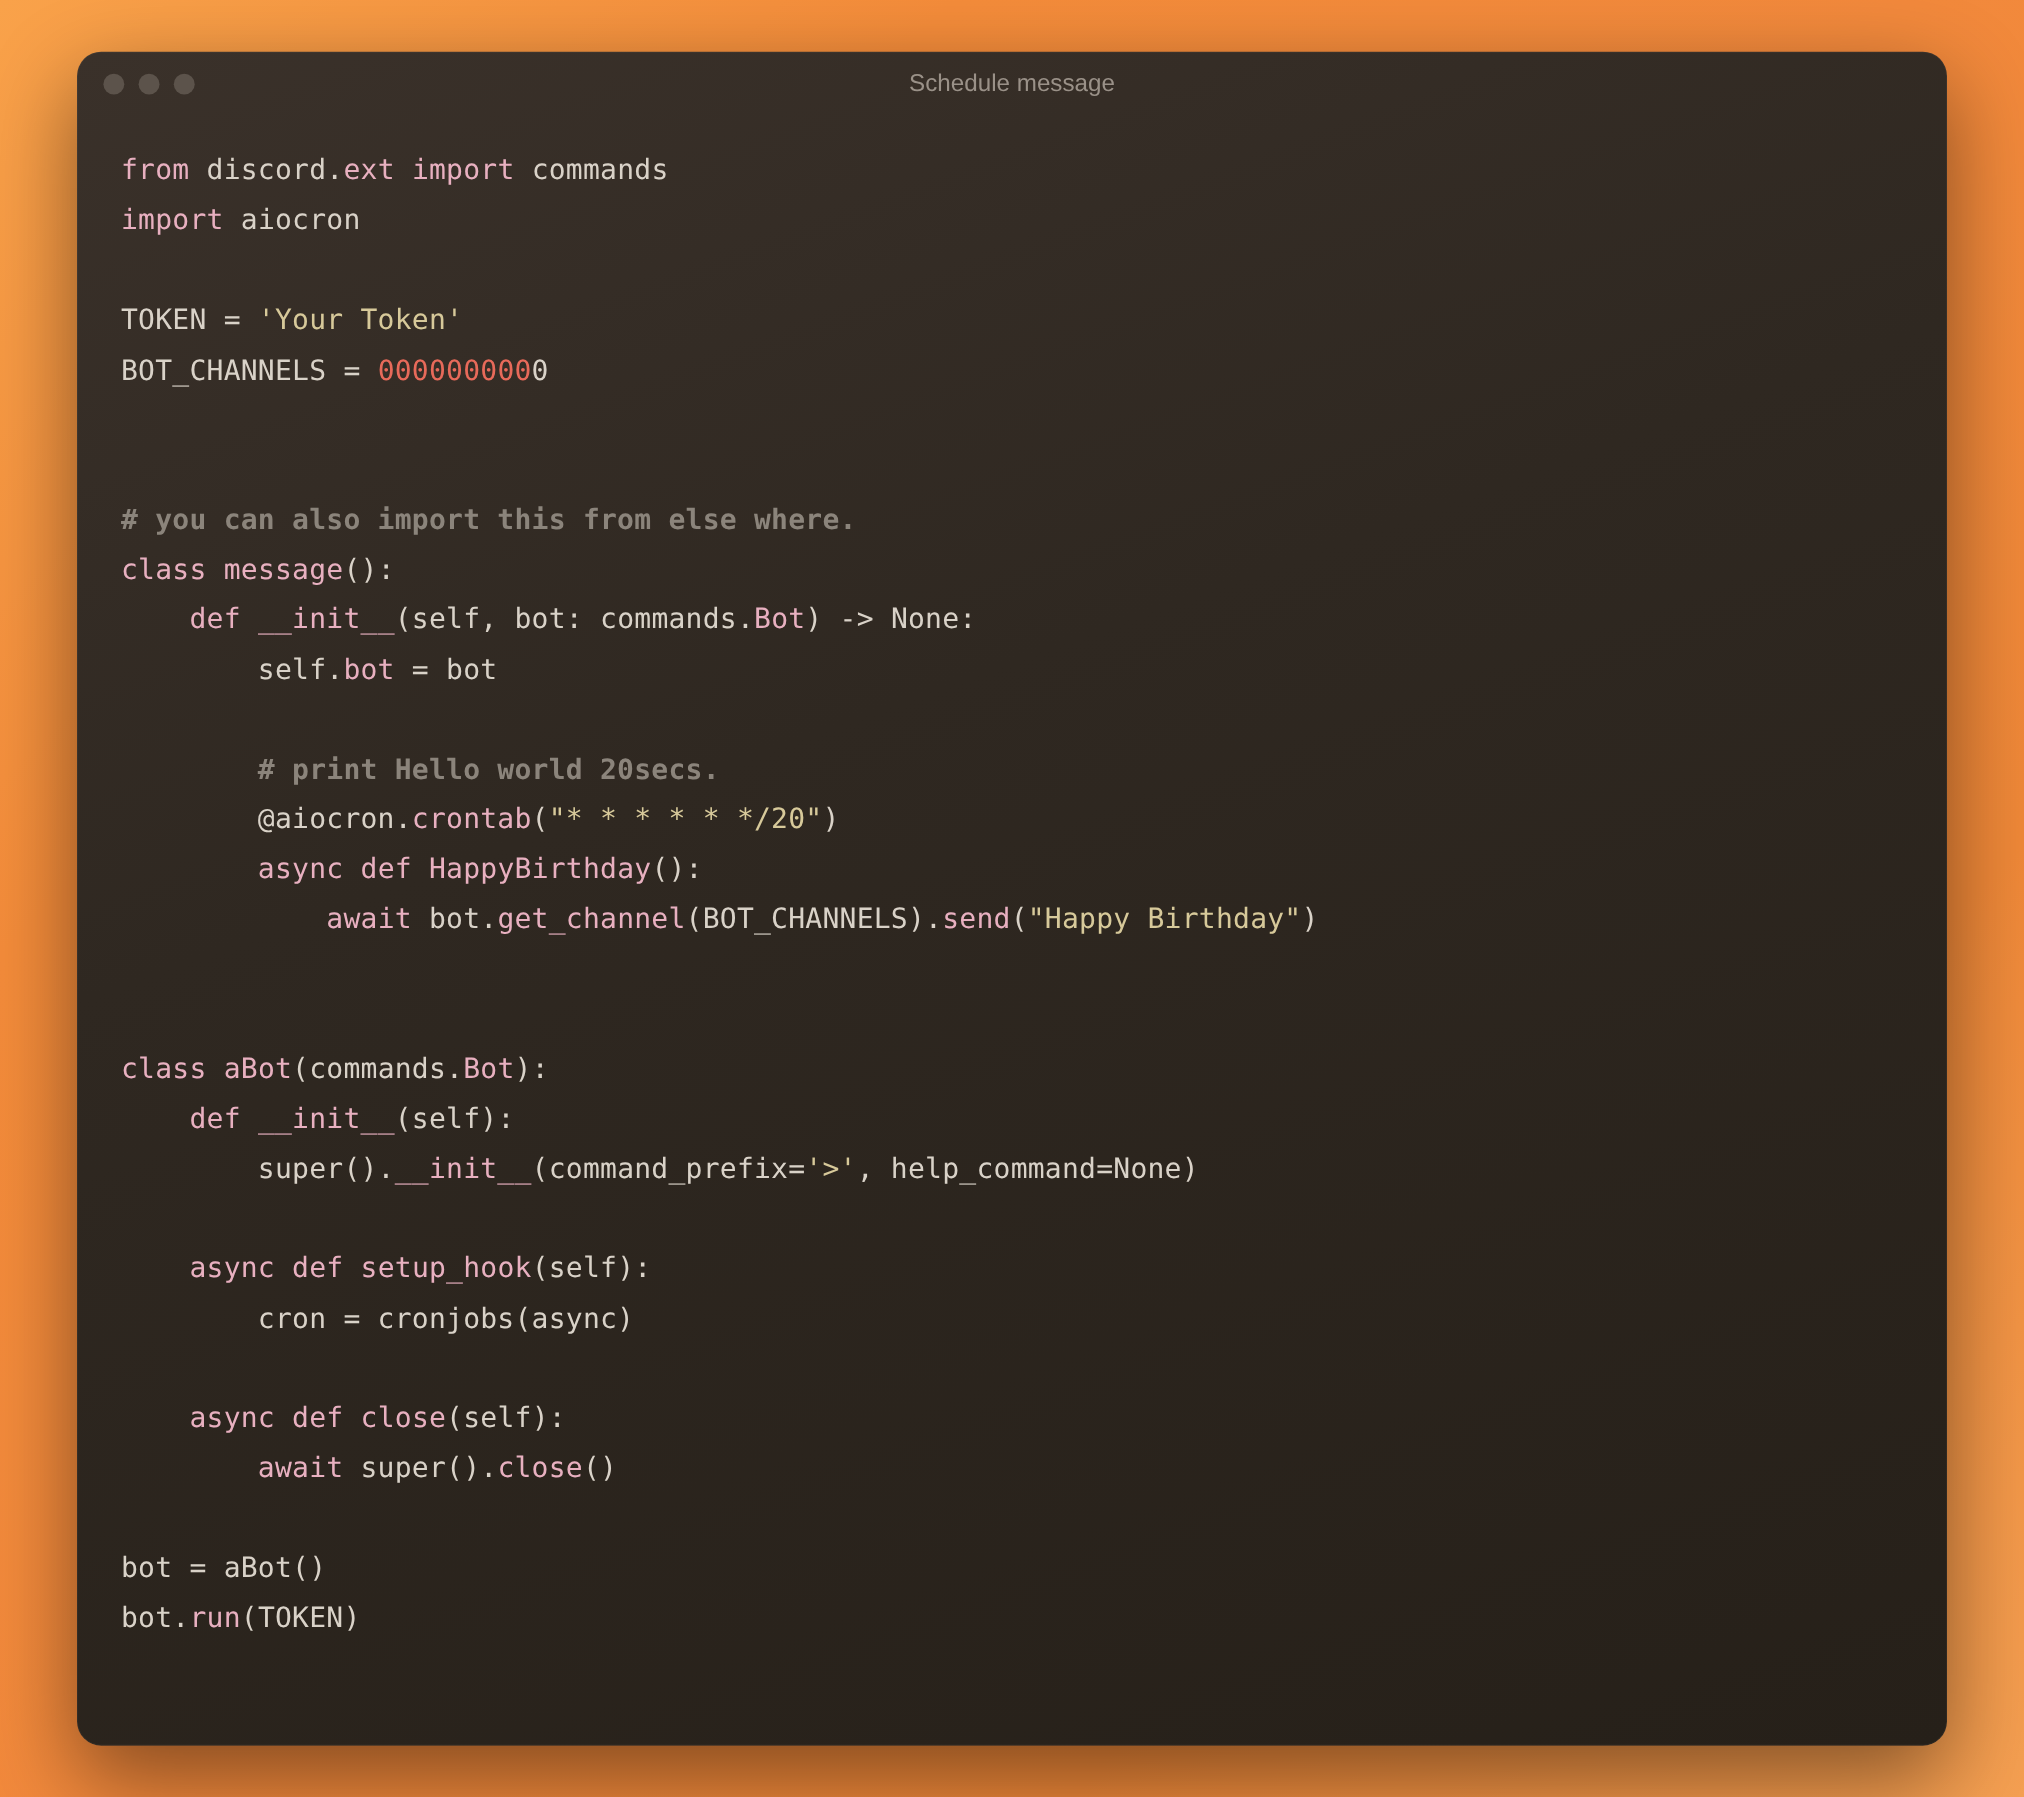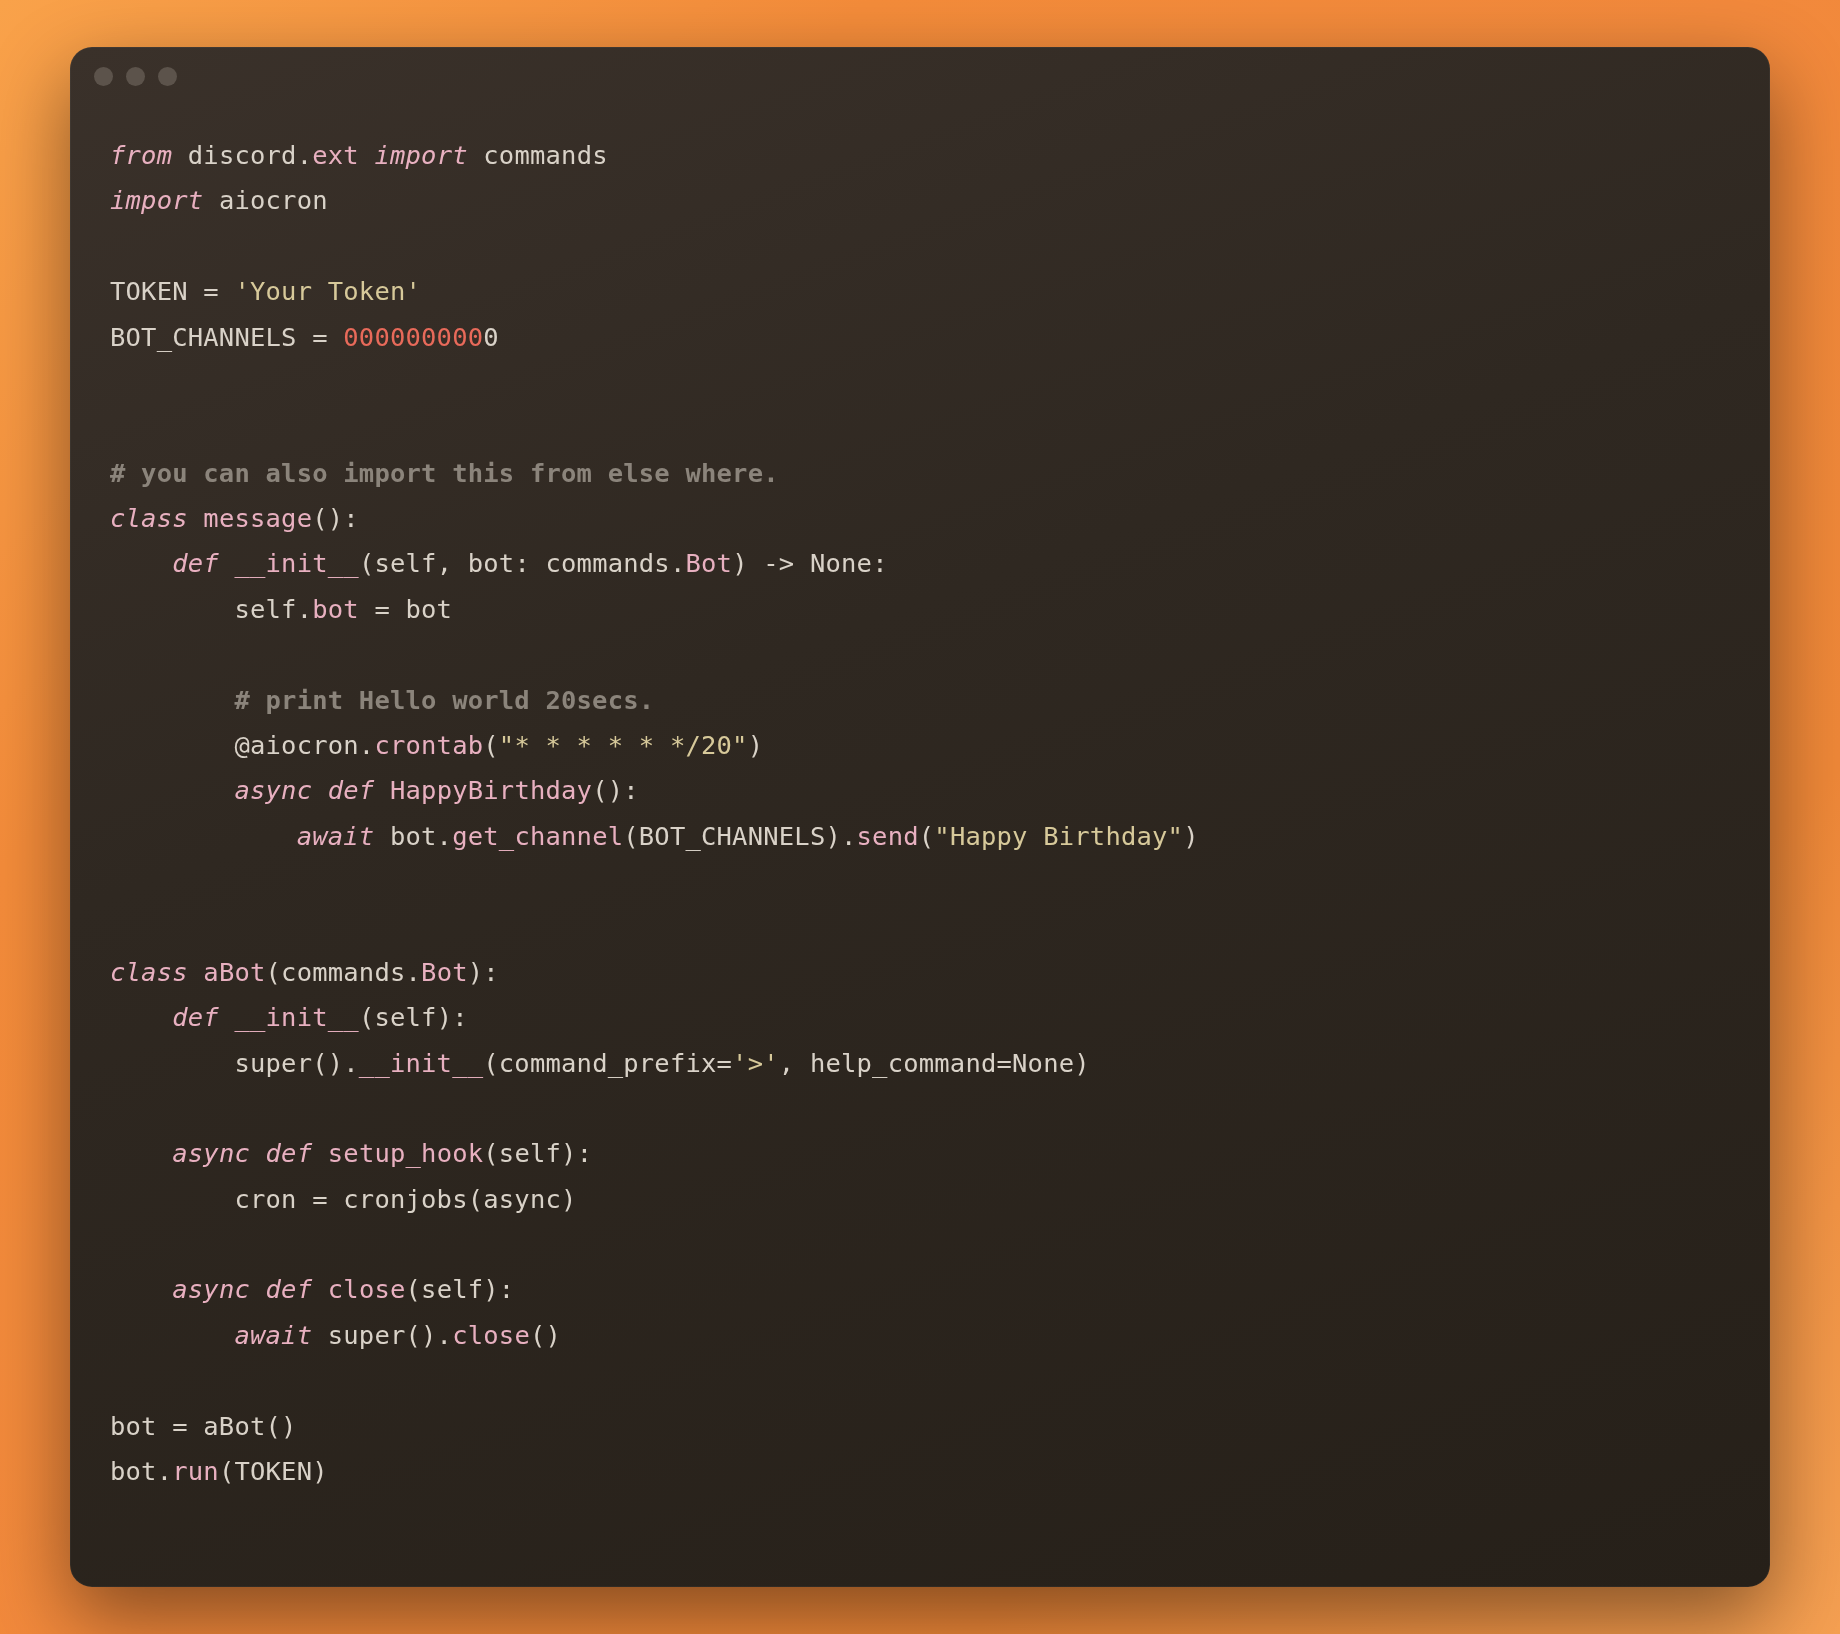--- a/index.html
+++ b/index.html
@@ -52,40 +52,41 @@
   }
   .code {
     padding: 28px 40px 40px 40px;
     font-size: 25.5px;
     line-height: 1.78;
     white-space: pre;
     color: #d9d2c8;
     font-weight: 400;
     letter-spacing: 0.2px;
   }
-  .kw   { color: #e8b0c0; font-style: italic; }     
+  .kw   { color: #e8b0c0; }     
   .mod  { color: #e8b0c0; text-align: right; }
   .fn   { color: #e8b0c0; }     
   .call { color: #e8b0c0; }     
   .str  { color: #d7c99a; }
   .num0 { color: #e86a5a; }
   .cmt  { color: #8b847b; font-style: normal; font-weight: bold; }
   .type { color: #e8b0c0; }
   .dunder { color: #e8b0c0; margin-top: 40px; }
 </style>
 </head>
 <body>
 
 <div class="window">
   <div class="titlebar">
     <div class="traffic-lights">
       <div class="tl"></div>
       <div class="tl"></div>
       <div class="tl"></div>
     </div>
+    <div class="title">Schedule message</div>
   </div>
 
   <div class="code"><span class="kw">from</span><span> discord</span><span>.</span><span class="mod">ext</span><span> </span><span class="kw">import</span><span> commands</span>
 <span class="kw">import</span><span> aiocron</span>
 <span></span>
 <span>TOKEN = </span><span class="str">'Your Token'</span>
 <span>BOT_CHANNELS = </span><span class="num0">000000000</span><span>0</span>
 <span></span>
 <span></span>
 <span class="cmt"># you can also import this from else where.</span>

